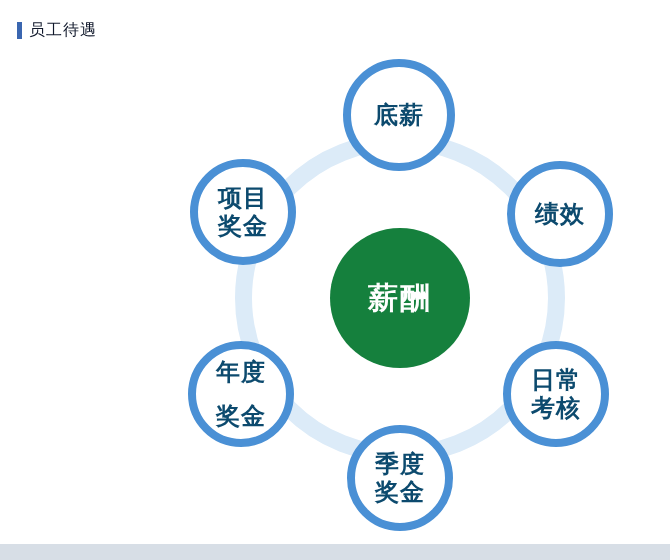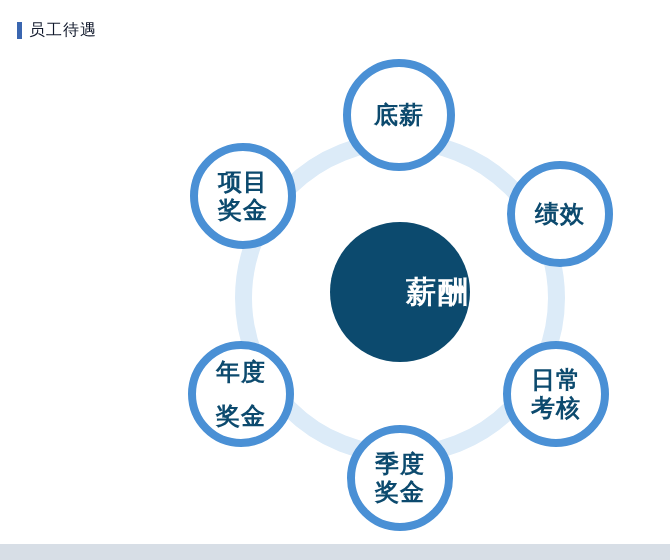--- a/index.html
+++ b/index.html
@@ -50,28 +50,28 @@
     top: 133px;
     width: 330px;
     height: 330px;
     box-sizing: border-box;
     border: 17px solid #dcebf8;
     border-radius: 50%;
   }
   .center-node {
     position: absolute;
     left: 330px;
-    top: 222px;
+    top: 228px;
     width: 140px;
     height: 140px;
     border-radius: 50%;
-    background: #0c4a6e;
+    background: #15803d;
     display: flex;
     align-items: center;
-    justify-content: flex-end;
+    justify-content: center;
   }
   .center-label {
     color: #ffffff;
     font-size: 30px;
     font-weight: bold;
     letter-spacing: 2px;
   }
   .node {
     position: absolute;
     width: 106px;
@@ -94,21 +94,21 @@
     line-height: 1.15;
     letter-spacing: 1px;
   }
   .node .line:empty { display: none; }
 
   .n-top    { left: 399px; top: 115px; width: 112px; height: 112px; }
   .n-tr     { left: 560px; top: 214px; }
   .n-br     { left: 556px; top: 394px; }
   .n-bottom { left: 400px; top: 478px; }
   .n-bl     { left: 241px; top: 394px; gap: 16px; }
-  .n-tl     { left: 243px; top: 196px; }
+  .n-tl     { left: 243px; top: 212px; }
 
   
   .bottom-strip {
     position: absolute;
     left: 0;
     bottom: 0;
     width: 100%;
     height: 16px;
     background: #d7dee6;
   }

